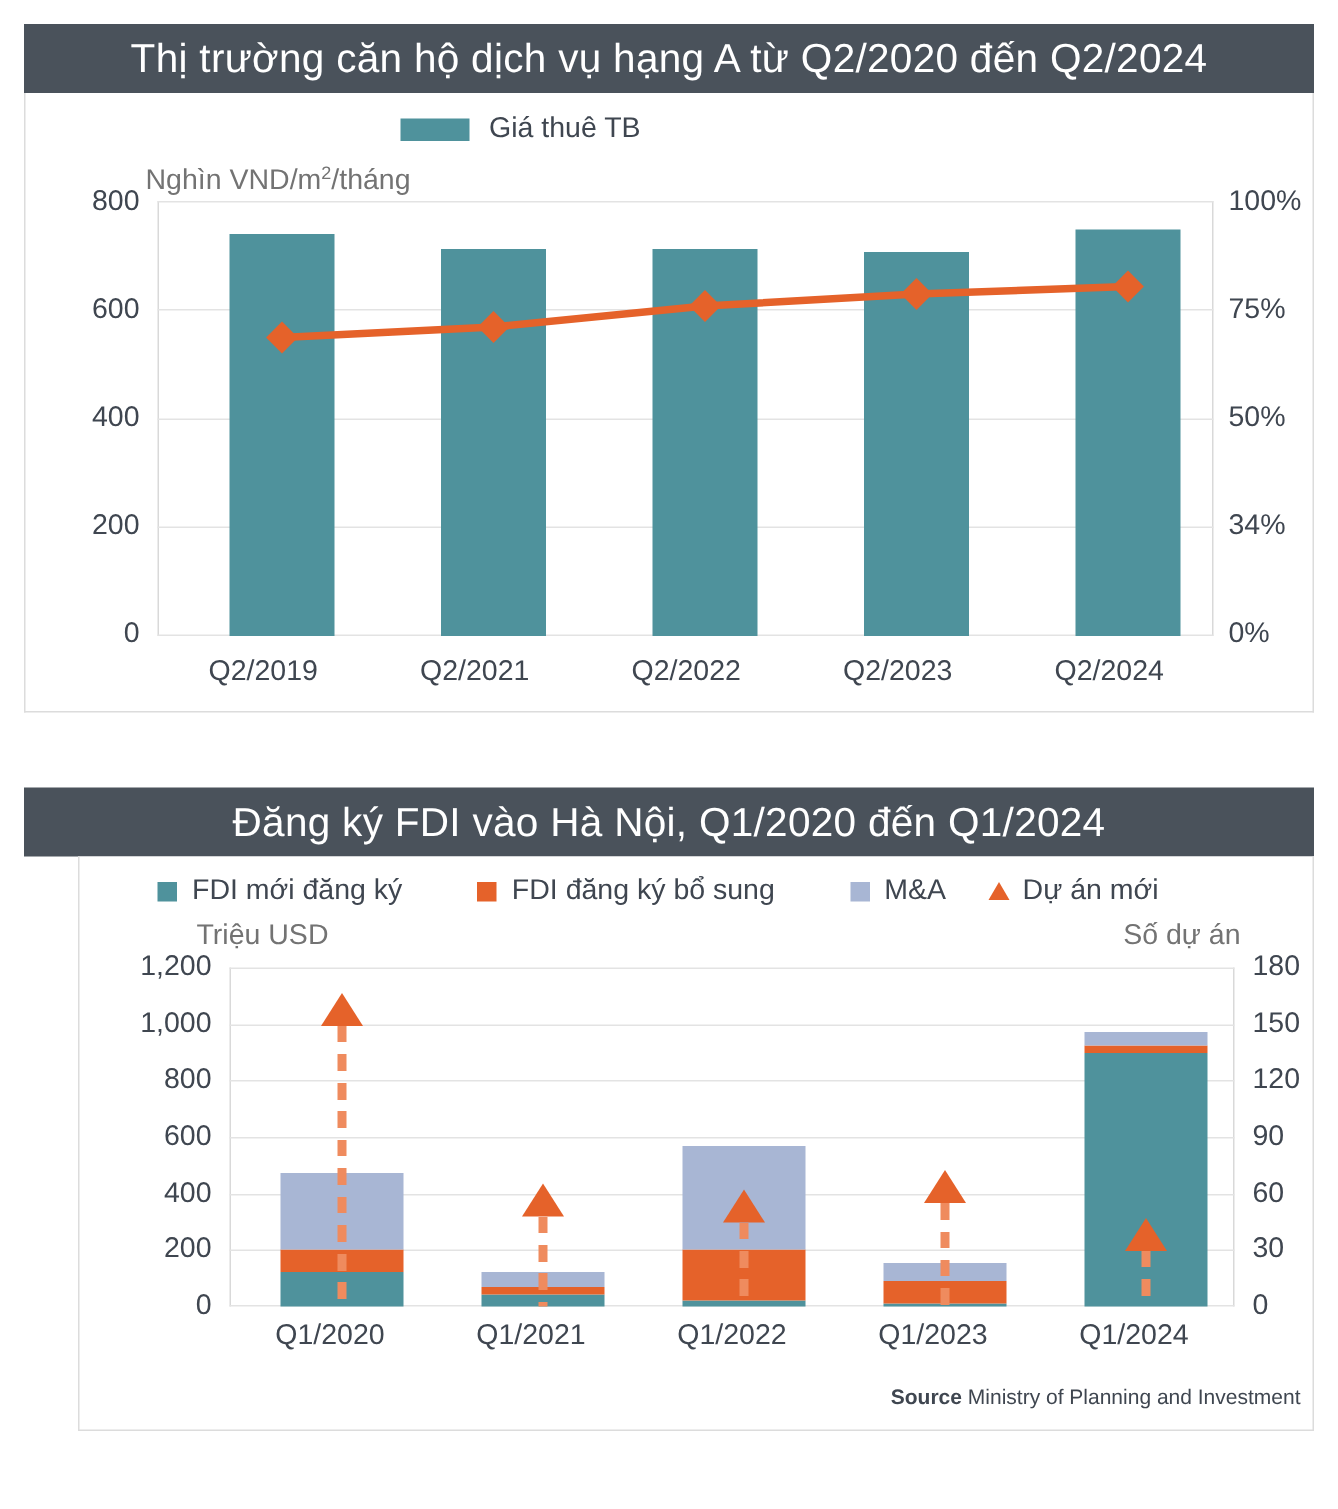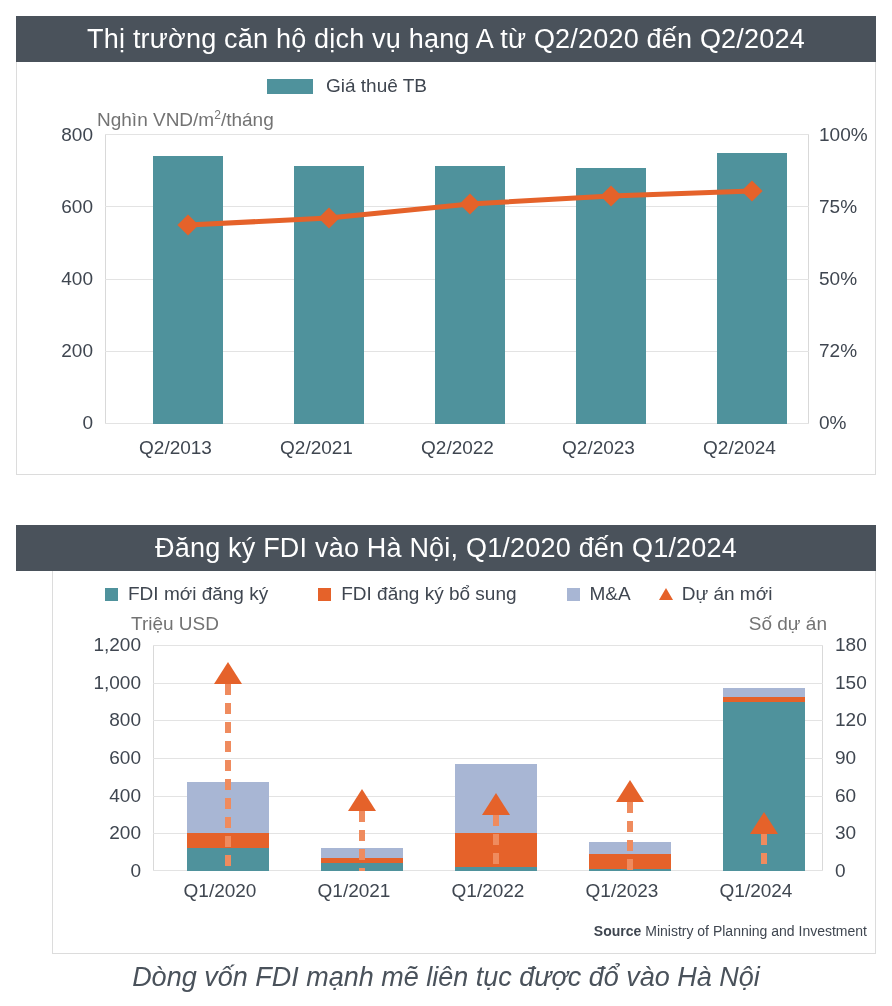--- a/index.html
+++ b/index.html
@@ -147,26 +147,26 @@
         <div class="marker-diamond" style="left:647px; top:57px;"></div>
       </div>
 
       <div class="tick-lbl tick-left" style="left:10px; width:66px; top:350px;">0</div>
       <div class="tick-lbl tick-left" style="left:10px; width:66px; top:278px;">200</div>
       <div class="tick-lbl tick-left" style="left:10px; width:66px; top:206px;">400</div>
       <div class="tick-lbl tick-left" style="left:10px; width:66px; top:134px;">600</div>
       <div class="tick-lbl tick-left" style="left:10px; width:66px; top:62px;">800</div>
 
       <div class="tick-lbl tick-right" style="left:802px; top:350px;">0%</div>
-      <div class="tick-lbl tick-right" style="left:802px; top:278px;">72%</div>
+      <div class="tick-lbl tick-right" style="left:802px; top:278px;">34%</div>
       <div class="tick-lbl tick-right" style="left:802px; top:206px;">50%</div>
       <div class="tick-lbl tick-right" style="left:802px; top:134px;">75%</div>
       <div class="tick-lbl tick-right" style="left:802px; top:62px;">100%</div>
 
-      <div class="cat-lbl" style="left:88px;  width:141px; top:375px;">Q2/2013</div>
+      <div class="cat-lbl" style="left:88px;  width:141px; top:375px;">Q2/2019</div>
       <div class="cat-lbl" style="left:229px; width:141px; top:375px;">Q2/2021</div>
       <div class="cat-lbl" style="left:370px; width:141px; top:375px;">Q2/2022</div>
       <div class="cat-lbl" style="left:511px; width:141px; top:375px;">Q2/2023</div>
       <div class="cat-lbl" style="left:652px; width:141px; top:375px;">Q2/2024</div>
     </div>
   </div>
 
 
   <div class="panel" style="top:525px;">
     <div class="panel-head">Đăng ký FDI vào Hà Nội, Q1/2020 đến Q1/2024</div>
@@ -264,15 +264,14 @@
       <div class="cat-lbl" style="left:502px; width:134px; top:309px;">Q1/2023</div>
       <div class="cat-lbl" style="left:636px; width:134px; top:309px;">Q1/2024</div>
 
       <div class="source" style="top:352px;">
         <b>Source</b>
         <span>Ministry of Planning and Investment</span>
       </div>
     </div>
   </div>
 
-  <div class="caption" style="top:962px;">Dòng vốn FDI mạnh mẽ liên tục được đổ vào Hà Nội</div>
 
 </div>
 
 </body></html>

